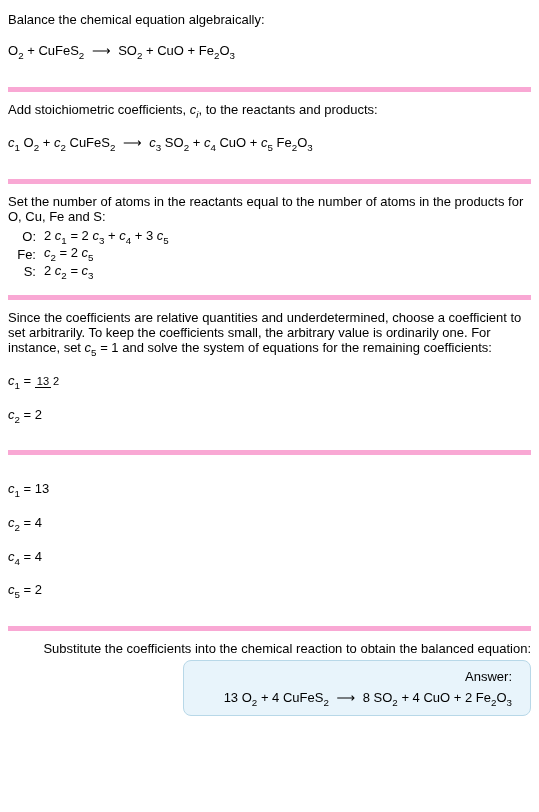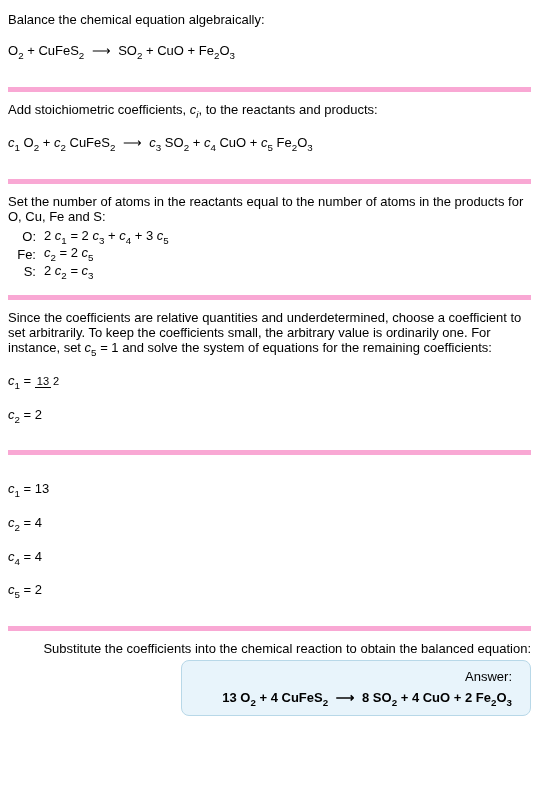--- a/index.html
+++ b/index.html
@@ -65,21 +65,20 @@
       padding: 8px 18px;
       display: inline-block;
       margin-top: 4px;
       margin-left: 24px;
     }
     .answer-label {
       margin-bottom: 6px;
     }
     .answer-eq {
       padding-left: 22px;
-      font-weight: bold;
     }
     .arrow {
       padding: 0 4px;
     }
   </style>
 </head>
 <body>
 
 <div class="section">
   <div>Balance the chemical equation algebraically:</div>

